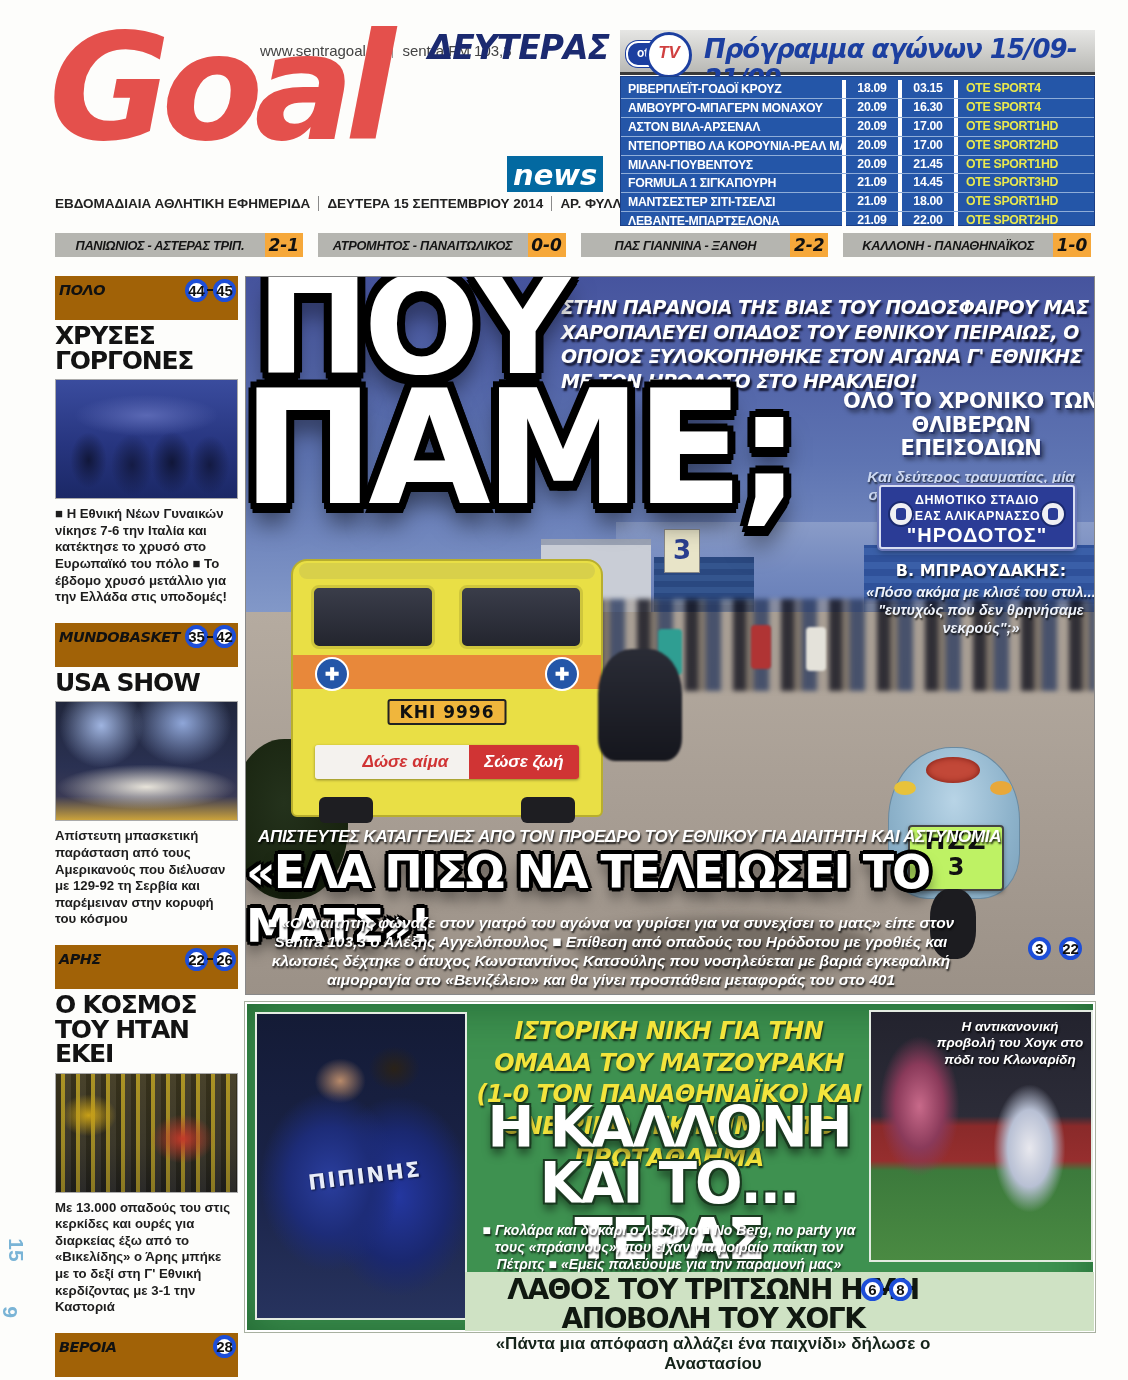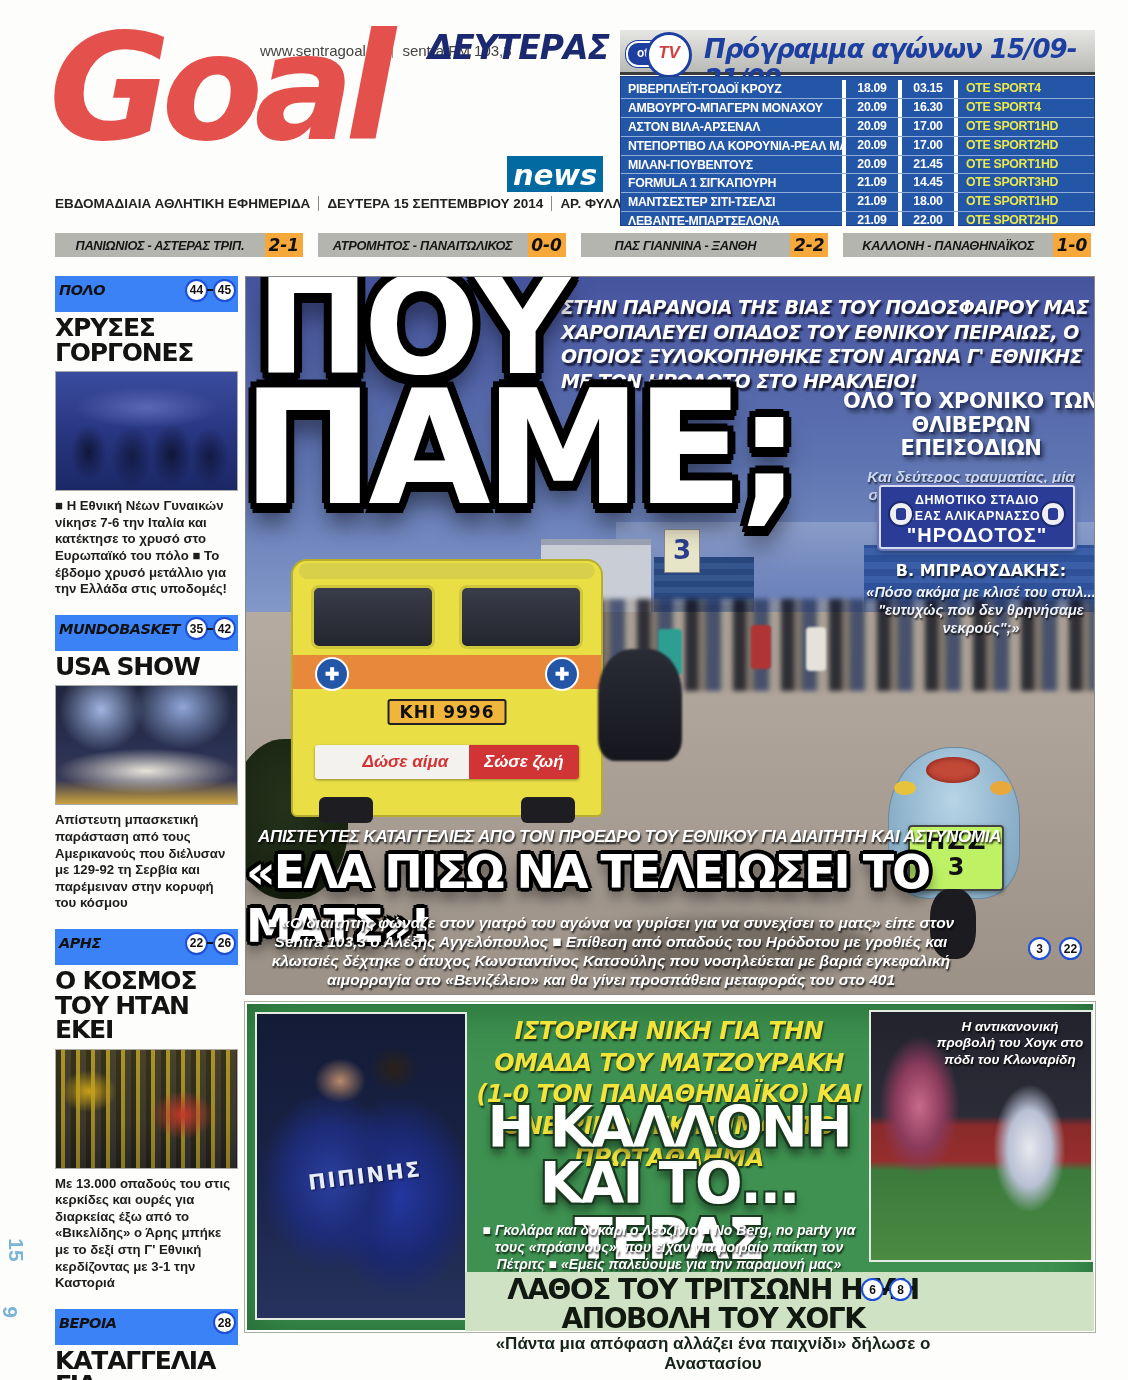--- a/index.html
+++ b/index.html
@@ -38,27 +38,27 @@
 
   
   .scorebar{left:55px;top:233px;width:1036px;height:24px;display:flex;gap:15px;}
   .score-item{flex:1;display:flex;height:100%;}
   .score-team{flex:1;background:#b5b5b0;color:#151515;font-weight:bold;font-style:italic;font-size:12.8px;display:flex;align-items:center;justify-content:center;letter-spacing:-0.3px;white-space:nowrap;}
   .score-badge{width:38px;background:#f6a83a;color:#111;font-weight:bold;font-style:italic;font-size:17px;display:flex;align-items:center;justify-content:center;font-family:"DejaVu Sans",sans-serif;}
 
   
   .sidebar{left:55px;top:276px;width:183px;}
   .sb-article{margin-bottom:17px;}
-  .sb-kicker-row{display:flex;align-items:center;justify-content:space-between;background:#3b82f6;height:28px;padding:0 2px 8px 4px;}
+  .sb-kicker-row{display:flex;align-items:center;justify-content:space-between;background:#a16207;height:28px;padding:0 2px 16px 4px;}
   .sb-kicker{font-weight:bold;font-style:italic;font-size:14.5px;color:#111;font-family:"DejaVu Sans",sans-serif;letter-spacing:-0.5px;}
   .sb-title{margin:4px 0 6px 0;font-family:"DejaVu Sans",sans-serif;font-weight:bold;font-size:25px;line-height:0.98;color:#131313;letter-spacing:-1.2px;}
   .sb-photo{width:100%;height:120px;border:1px solid #aaa;box-sizing:border-box;margin-bottom:7px;}
   .sb-body{margin:0;font-size:13.2px;line-height:1.26;color:#1d1d1d;font-weight:bold;}
 
-  .page-circle{display:inline-flex;width:23px;height:23px;border-radius:50%;background:#fff;border:2px solid #1d4ed8;align-items:center;justify-content:center;font-size:12px;font-weight:bold;color:#111;box-sizing:border-box;}
+  .page-circle{display:inline-flex;width:23px;height:23px;border-radius:50%;background:#fff;border:4px solid #1d4ed8;align-items:center;justify-content:center;font-size:15px;font-weight:bold;color:#111;box-sizing:border-box;}
   .page-dash{display:inline-block;width:7px;height:2.5px;background:#111;margin:0 -1px;vertical-align:middle;}
   .pages-row{display:inline-flex;align-items:center;}
 
   
   .photo-polo{background:
      radial-gradient(ellipse 26px 40px at 18% 68%,#11173a 0%,transparent 70%),
      radial-gradient(ellipse 30px 44px at 42% 72%,#141b44 0%,transparent 70%),
      radial-gradient(ellipse 30px 44px at 64% 70%,#101638 0%,transparent 70%),
      radial-gradient(ellipse 28px 42px at 85% 72%,#131a42 0%,transparent 70%),
      radial-gradient(ellipse 90px 26px at 50% 30%,#5a68b4 0%,transparent 80%),

